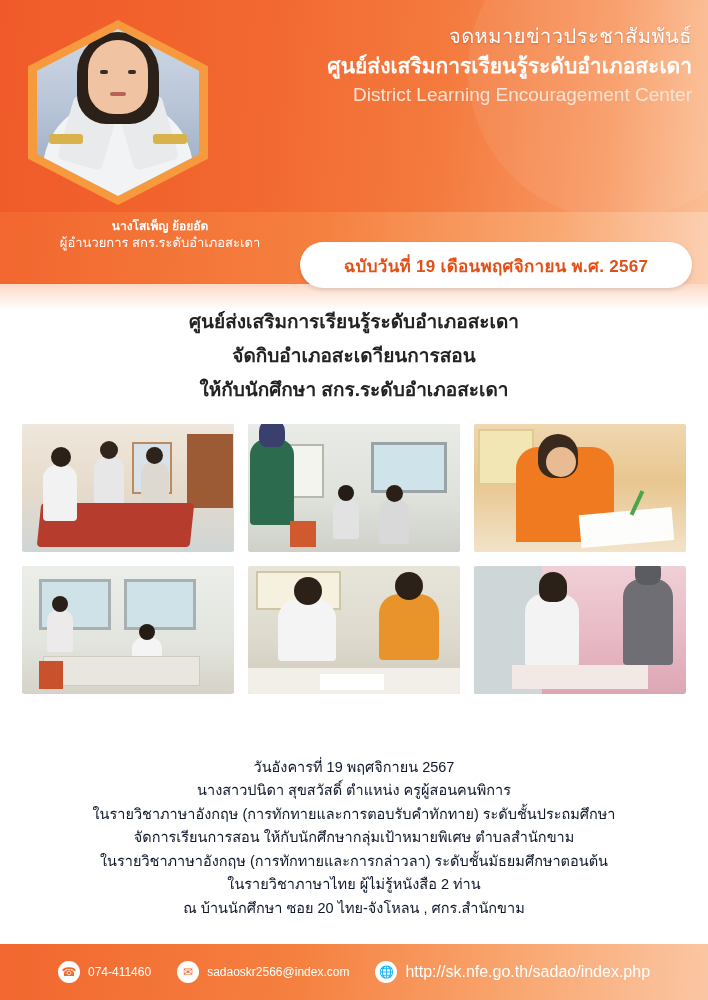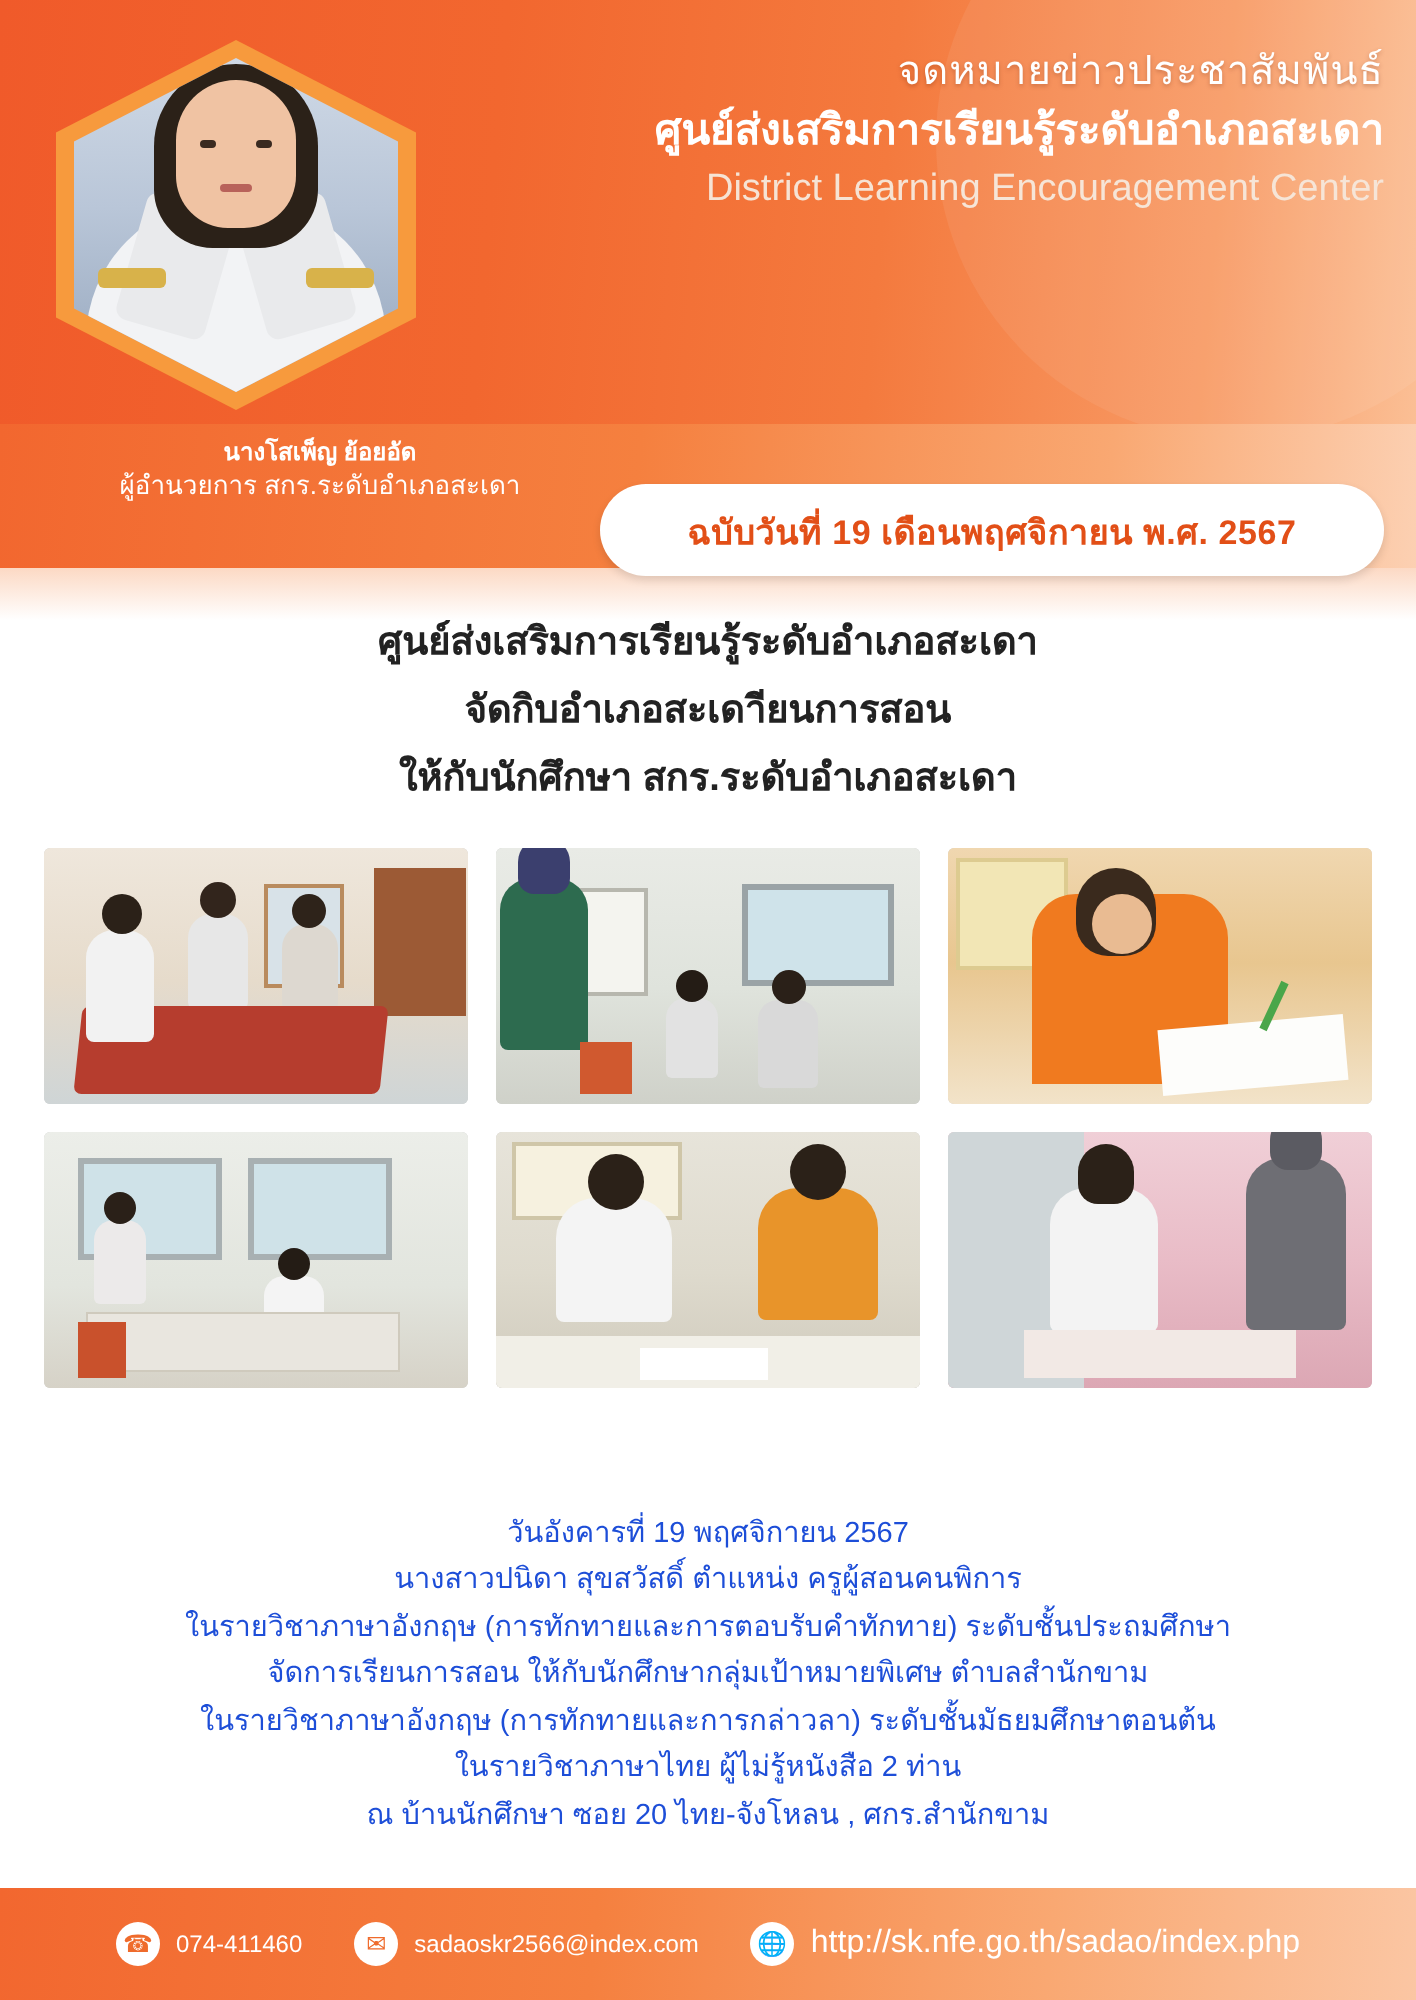--- a/index.html
+++ b/index.html
@@ -257,21 +257,21 @@
   .p6 .tbl { position:absolute; left:18%; bottom:4%; width:64%; height:24px; background:#f2e9e5; }
 
   
   .body-text {
     position: absolute;
     left: 0; top: 756px;
     width: 708px;
     text-align: center;
   }
   .body-text div {
-    font-size: 14.5px; line-height: 1.62; color: #1d4ed8;
+    font-size: 14.5px; line-height: 1.62; color: #0f172a;
   }
 
   
   .footer {
     position: absolute;
     left: 0; bottom: 0;
     width: 708px; height: 56px;
     background: linear-gradient(95deg, #f2672f 0%, #f5803f 42%, #f9a872 74%, #fbc6a3 100%);
     display: flex; align-items: center; justify-content: center; gap: 26px;
   }

